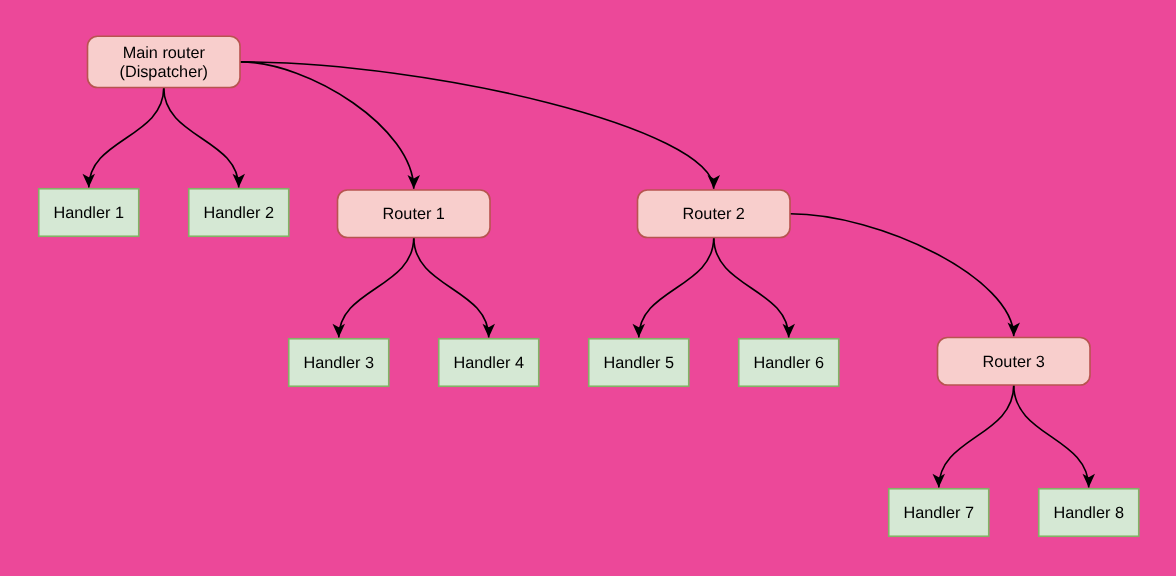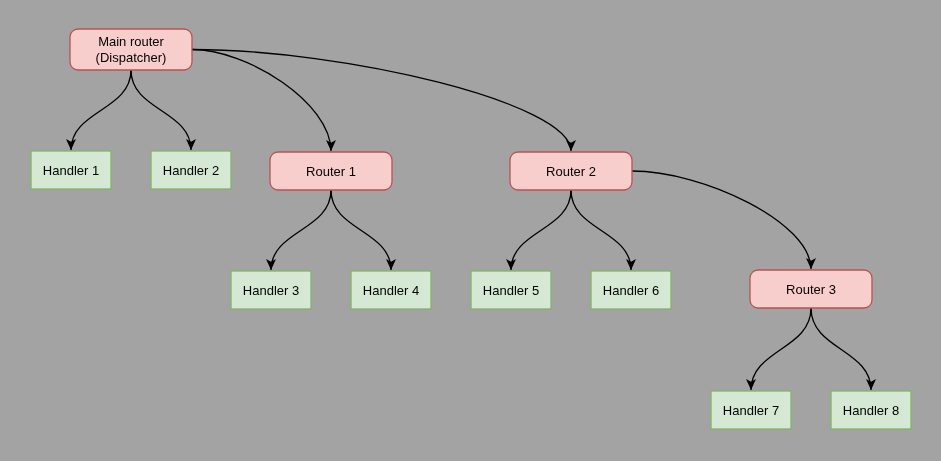--- a/index.html
+++ b/index.html
@@ -5,21 +5,21 @@
   html, body {
     margin: 0;
     padding: 0;
     background: #ffffff;
     font-family: "Liberation Sans", sans-serif;
   }
   .canvas {
     position: relative;
     width: 941px;
     height: 461px;
-    background: #a3a3a3;
+    background: #ec4899;
     overflow: hidden;
   }
   svg { display: block; }
   .edge {
     fill: none;
     stroke: #000000;
     stroke-width: 1.3;
   }
   .node-rect {
     stroke-width: 1.3;

